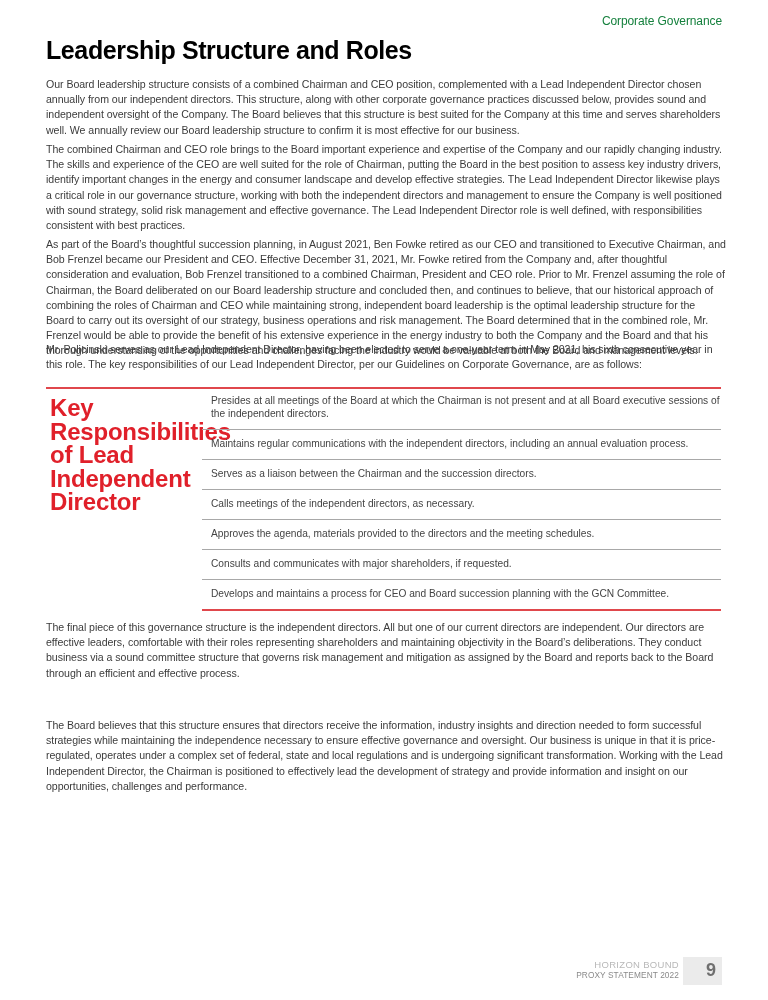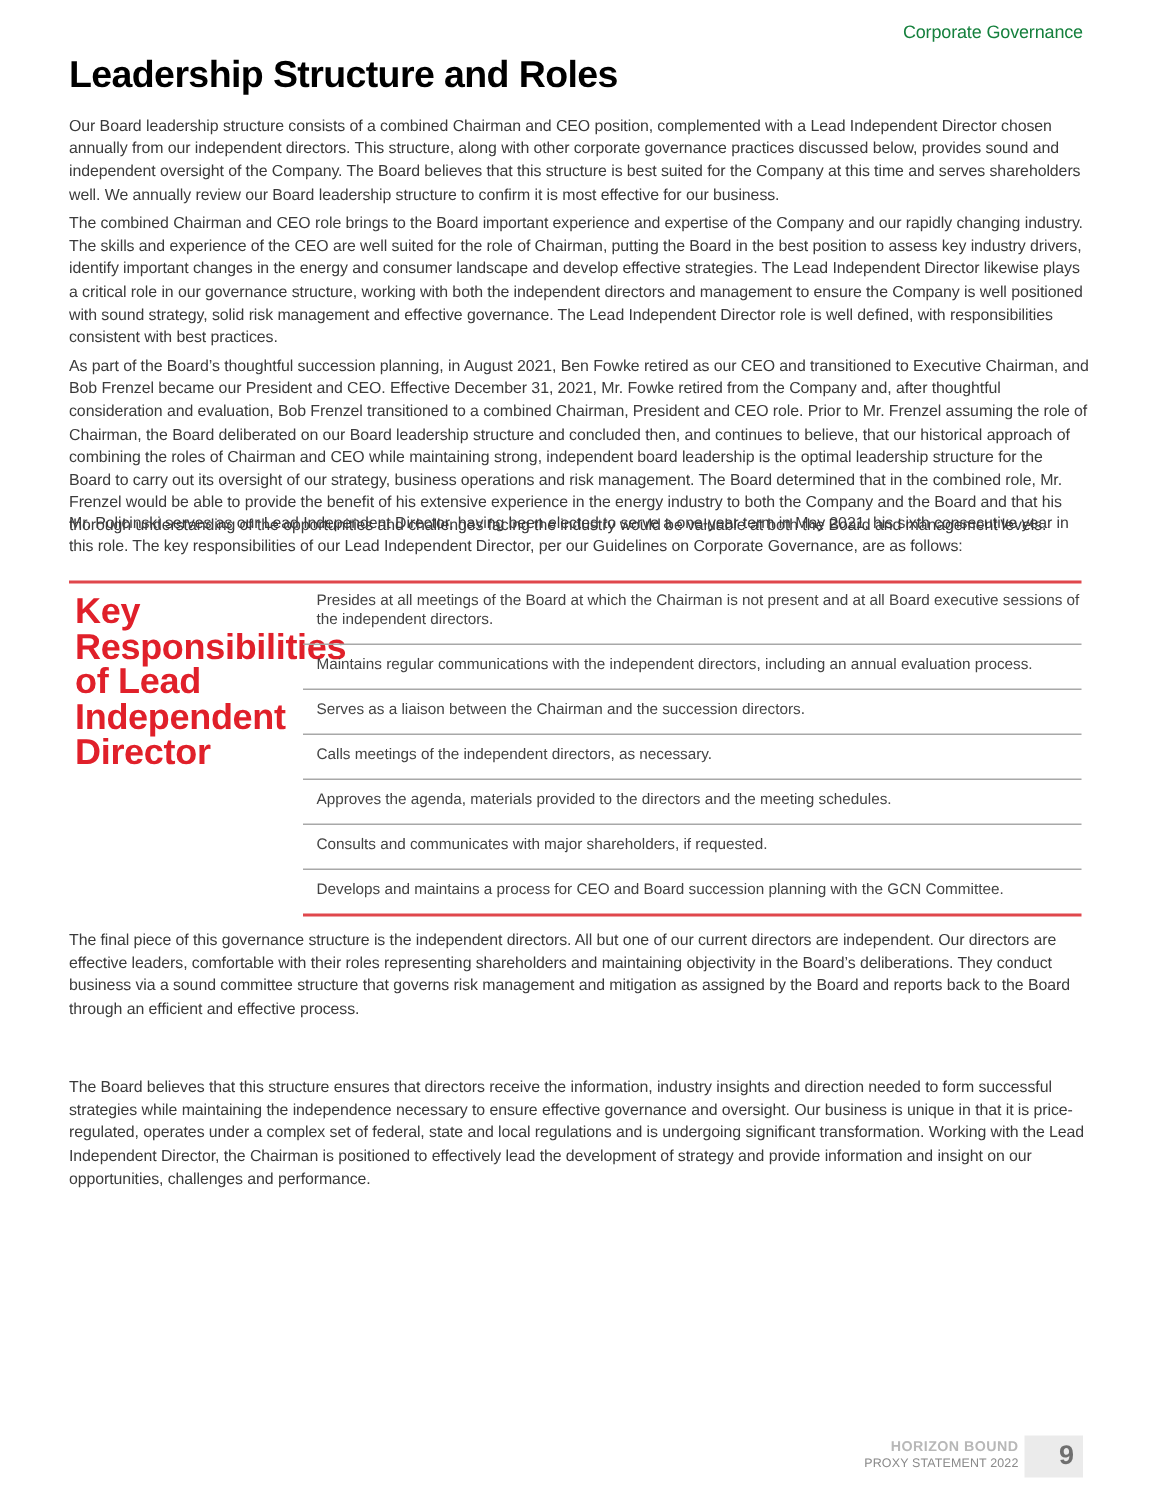--- a/index.html
+++ b/index.html
@@ -97,21 +97,21 @@
     }
 
     .footer-brand {
       position: absolute;
       right: 89px;
       top: 960px;
       text-align: right;
     }
     .footer-brand .brand {
       font-size: 9.5px;
-      font-weight: bold;
+      font-weight: normal;
       color: #b8b8b8;
       letter-spacing: 0.3px;
       line-height: 10px;
     }
     .footer-brand .doc {
       font-size: 8.3px;
       color: #8a8a8a;
       line-height: 11px;
       letter-spacing: 0.1px;
     }

